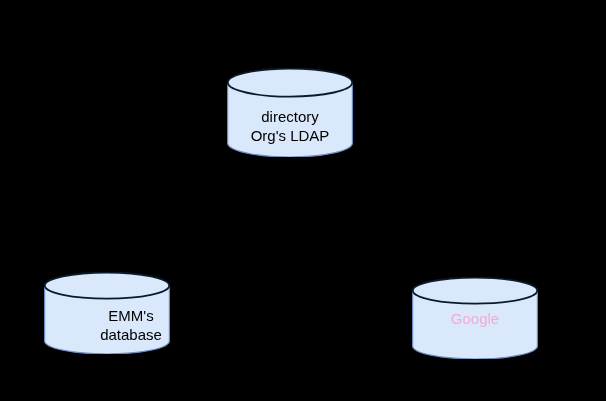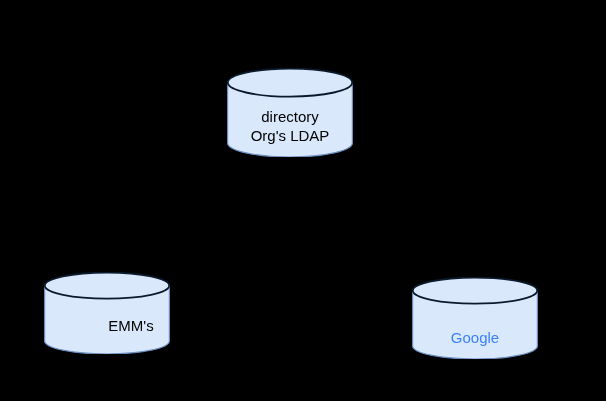--- a/index.html
+++ b/index.html
@@ -60,26 +60,27 @@
     </div>
   </div>
 
   <div class="cylinder" id="node-emm" style="left: 44px; top: 272px; width: 126px; height: 82px;">
     <svg id="svg-emm" xmlns="http://www.w3.org/2000/svg" width="126" height="82" viewBox="0 0 126 82">
         <path d="M 0.6 13 L 0.6 69 A 62.4 13 0 0 0 125.4 69 L 125.4 13 Z" fill="#dae8fc" stroke="#6c8ebf" stroke-width="1.2"></path>
         <ellipse cx="63" cy="13.6" rx="62.2" ry="13" fill="#dae8fc" stroke="#0b1a2b" stroke-width="1.8"></ellipse>
       </svg>
     <div class="cyl-label" id="label-emm" style="top: 34px; height: 38px; color: rgb(0, 0, 0); padding-left: 48px;">
       <span class="line">EMM's</span>
+      <span class="line">database</span>
     </div>
   </div>
 
   <div class="cylinder" id="node-google" style="left: 412px; top: 277px; width: 126px; height: 82px;">
     <svg id="svg-google" xmlns="http://www.w3.org/2000/svg" width="126" height="82" viewBox="0 0 126 82">
         <path d="M 0.6 13 L 0.6 69 A 62.4 13 0 0 0 125.4 69 L 125.4 13 Z" fill="#dae8fc" stroke="#6c8ebf" stroke-width="1.2"></path>
         <ellipse cx="63" cy="13.6" rx="62.2" ry="13" fill="#dae8fc" stroke="#0b1a2b" stroke-width="1.8"></ellipse>
       </svg>
-    <div class="cyl-label" id="label-google" style="top: 51px; height: 19px; color: #3b82f6;">
+    <div class="cyl-label" id="label-google" style="top: 32px; height: 19px; color: #f9a8d4;">
       <span class="line">Google</span>
     </div>
   </div>
 
 </div>
 
 </body></html>

